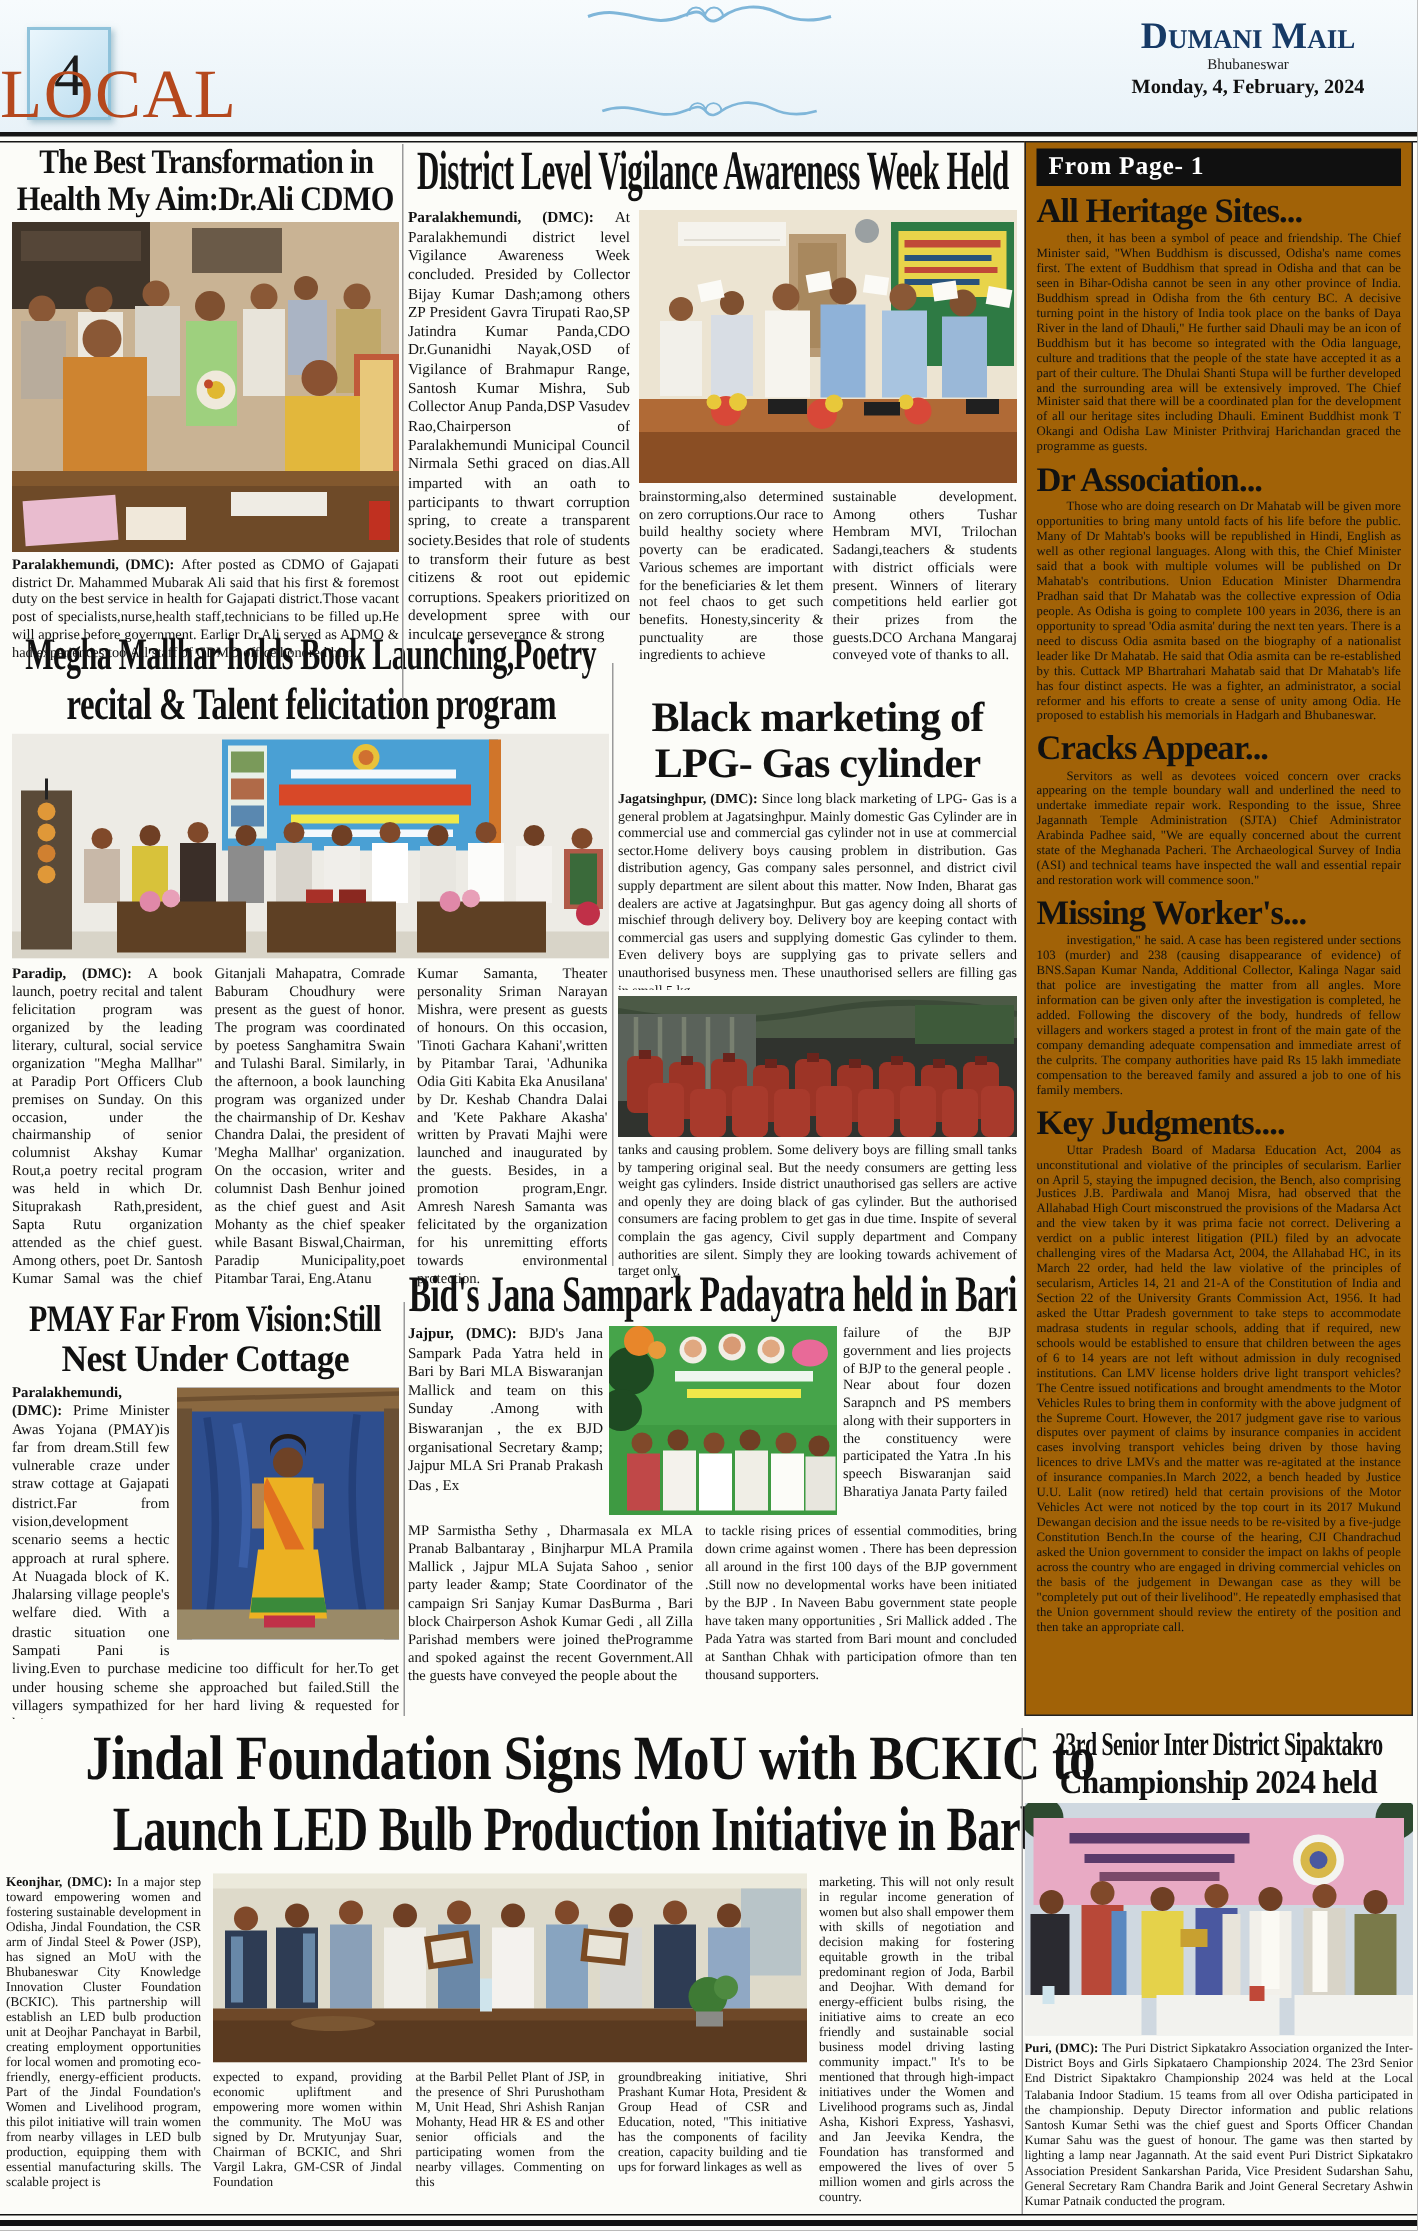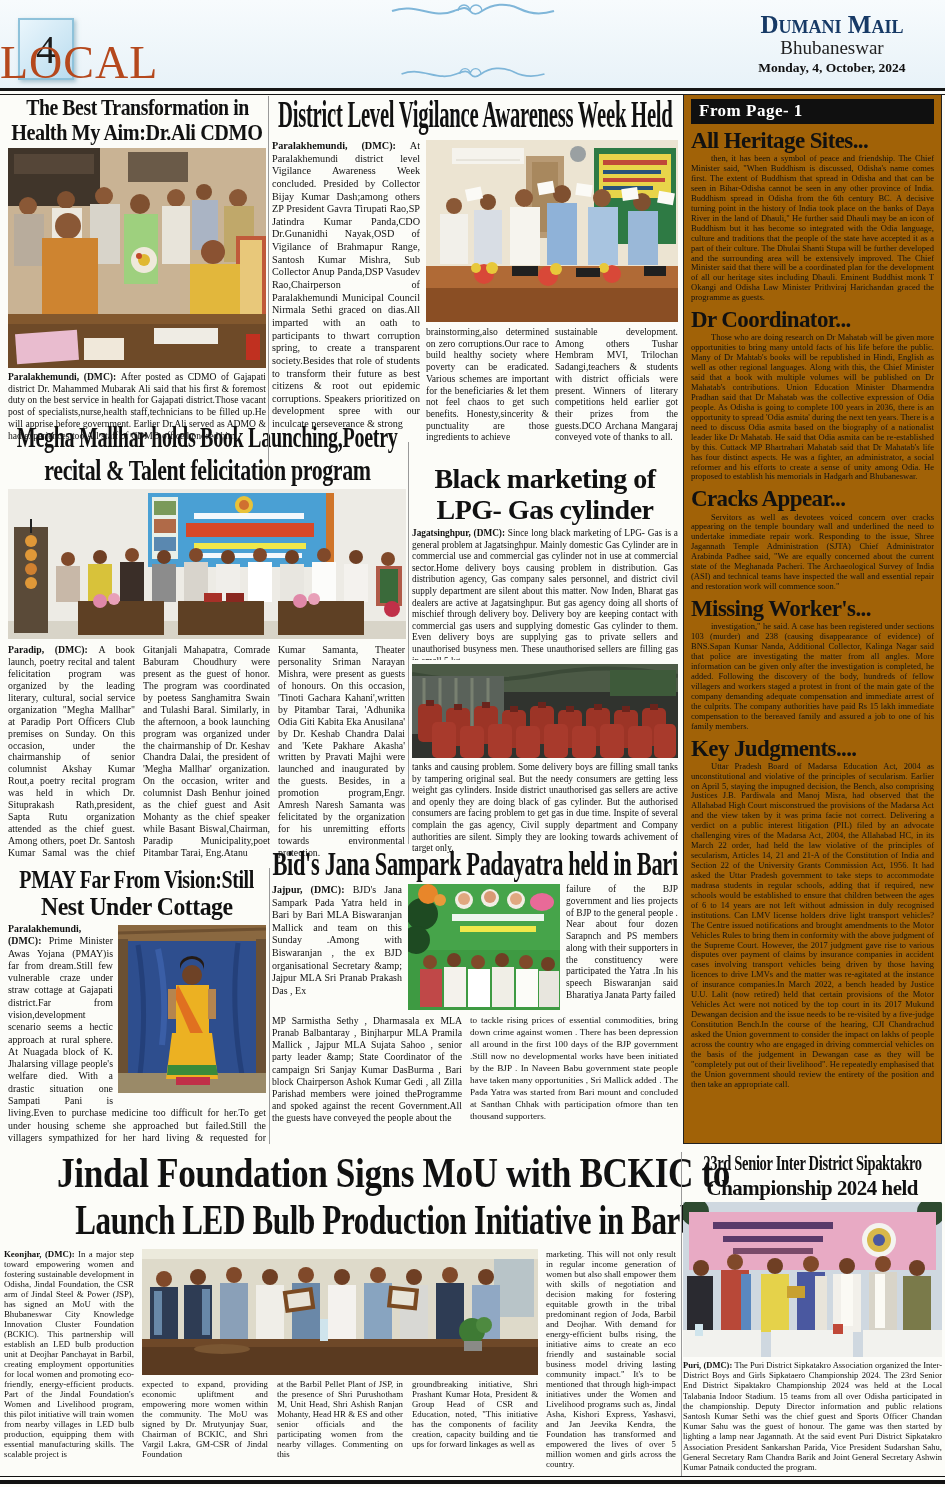--- a/index.html
+++ b/index.html
@@ -12,21 +12,21 @@
   .fl-top{top:0;} .fl-bot{top:64px;}
   .pagebox{position:absolute;left:18px;top:18px;width:52px;height:58px;
            background:linear-gradient(135deg,#eaf6fc,#b9dcef);
            border:2px solid #8fc2da;box-shadow:2px 2px 4px rgba(100,150,170,.5);
            display:flex;align-items:center;justify-content:center;
            font-size:40px;color:#1b1b1b;}
   .local{position:absolute;left:0;top:36px;width:945px;text-align:left;
          font-size:46px;color:#b5481d;letter-spacing:1px;font-weight:500;}
   .masthead{position:absolute;right:8px;top:12px;width:210px;text-align:center;}
   .mh-name{font-variant:small-caps;font-weight:bold;font-size:25px;color:#173a66;line-height:1.05;}
-  .mh-city{font-size:19px;color:#222;line-height:1.1;}
+  .mh-city{font-size:10px;color:#222;line-height:1.1;}
   .mh-date{font-size:13.5px;font-weight:bold;line-height:1.3;}
   .scotch{position:absolute;left:0;top:88px;width:945px;height:3px;
           border-top:3.5px solid #161616;border-bottom:1.3px solid #161616;}
   .botrule{position:absolute;left:0;top:1476px;width:945px;height:3px;
            border-top:1.5px solid #111;border-bottom:4.5px solid #111;}
   
   .art{position:absolute;overflow:hidden;}
   .sq-row{display:flex;justify-content:center;overflow:hidden;font-weight:bold;}
   .sq{display:inline-block;white-space:nowrap;transform:scaleX(var(--sx,1));letter-spacing:-0.5px;}
   .bodytxt{text-align:justify;}
@@ -66,21 +66,21 @@
   .lpg-top{font-size:9.3px;line-height:1.25;margin:3px 0 4px;height:132px;overflow:hidden;}
   .lpg-bot{font-size:9.3px;line-height:1.25;margin-top:4px;}
   
   .art-pmay{left:8px;top:866px;width:258px;height:280px;}
   .art-pmay .sq-row{font-size:25px;line-height:27px;}
   .pmay-body{font-size:9.9px;line-height:1.24;margin-top:3px;}
   .pmay-photo{float:right;width:148px;height:168px;margin:2px 0 3px 5px;}
   
   .art-bids{left:272px;top:846px;width:406px;height:302px;}
   .art-bids .sq-row{font-size:34px;line-height:36px;}
-  .bids-rowA{display:flex;margin-top:2px;justify-content:space-between;}
+  .bids-rowA{display:flex;margin-top:2px;}
   .bids-c1{width:130px;font-size:10px;line-height:1.26;margin-right:4px;height:128px;}
   .bids-photo{width:152px;height:126px;margin-right:4px;}
   .bids-cr{width:112px;font-size:9.5px;line-height:1.24;height:128px;}
   .bids-rowB{display:flex;margin-top:3px;}
   .bids-mid{width:190px;font-size:9.7px;line-height:1.25;margin-right:8px;height:128px;}
   .bids-bot{width:208px;font-size:9.2px;line-height:1.3;height:128px;}
   
   .art-jindal{left:0px;top:1150px;width:788px;height:330px;}
   .art-jindal .sq-row{font-size:42px;line-height:47px;}
   .jin-row{display:flex;margin-top:5px;padding:0 4px;}
@@ -111,21 +111,21 @@
       </g>
         </svg>
     </span>
     <div class="pagebox">
       <span>4</span>
     </div>
     <div class="local">LOCAL</div>
     <div class="masthead">
       <div class="mh-name">Dumani Mail</div>
       <div class="mh-city">Bhubaneswar</div>
-      <div class="mh-date">Monday, 4, October, 2024</div>
+      <div class="mh-date">Monday, 4, February, 2024</div>
     </div>
     <span class="flourish fl-bot">
       <svg width="150" height="20" viewBox="0 0 170 22">
           <g fill="none" stroke="#7fb6d9" stroke-width="2">
         <path d="M4,11 C28,2 44,20 66,11 C74,8 78,6 82,11 C86,16 90,14 94,11 C104,4 118,2 132,9 C144,15 156,14 166,11"></path>
         <path d="M70,11 a6,6 0 1,1 12,0 a6,6 0 1,1 12,0" stroke-width="1.4"></path>
       </g>
         </svg>
     </span>
   </div>
@@ -237,21 +237,21 @@
       </div>
     </div>
   </div>
 
   <div class="art fp1">
     <div class="fp1-bar">From Page- 1</div>
 
     <div class="fp1-title">All Heritage Sites...</div>
     <div class="fp1-body">then, it has been a symbol of peace and friendship. The Chief Minister said, "When Buddhism is discussed, Odisha's name comes first. The extent of Buddhism that spread in Odisha and that can be seen in Bihar-Odisha cannot be seen in any other province of India. Buddhism spread in Odisha from the 6th century BC. A decisive turning point in the history of India took place on the banks of Daya River in the land of Dhauli," He further said Dhauli may be an icon of Buddhism but it has become so integrated with the Odia language, culture and traditions that the people of the state have accepted it as a part of their culture. The Dhulai Shanti Stupa will be further developed and the surrounding area will be extensively improved. The Chief Minister said that there will be a coordinated plan for the development of all our heritage sites including Dhauli. Eminent Buddhist monk T Okangi and Odisha Law Minister Prithviraj Harichandan graced the programme as guests.</div>
 
-    <div class="fp1-title">Dr Coordinator...</div>
+    <div class="fp1-title">Dr Association...</div>
     <div class="fp1-body">Those who are doing research on Dr Mahatab will be given more opportunities to bring many untold facts of his life before the public. Many of Dr Mahtab's books will be republished in Hindi, English as well as other regional languages. Along with this, the Chief Minister said that a book with multiple volumes will be published on Dr Mahatab's contributions. Union Education Minister Dharmendra Pradhan said that Dr Mahatab was the collective expression of Odia people. As Odisha is going to complete 100 years in 2036, there is an opportunity to spread 'Odia asmita' during the next ten years. There is a need to discuss Odia asmita based on the biography of a nationalist leader like Dr Mahatab. He said that Odia asmita can be re-established by this. Cuttack MP Bhartrahari Mahatab said that Dr Mahatab's life has four distinct aspects. He was a fighter, an administrator, a social reformer and his efforts to create a sense of unity among Odia. He proposed to establish his memorials in Hadgarh and Bhubaneswar.</div>
 
     <div class="fp1-title">Cracks Appear...</div>
     <div class="fp1-body">Servitors as well as devotees voiced concern over cracks appearing on the temple boundary wall and underlined the need to undertake immediate repair work. Responding to the issue, Shree Jagannath Temple Administration (SJTA) Chief Administrator Arabinda Padhee said, "We are equally concerned about the current state of the Meghanada Pacheri. The Archaeological Survey of India (ASI) and technical teams have inspected the wall and essential repair and restoration work will commence soon."</div>
 
     <div class="fp1-title">Missing Worker's...</div>
     <div class="fp1-body">investigation," he said. A case has been registered under sections 103 (murder) and 238 (causing disappearance of evidence) of BNS.Sapan Kumar Nanda, Additional Collector, Kalinga Nagar said that police are investigating the matter from all angles. More information can be given only after the investigation is completed, he added. Following the discovery of the body, hundreds of fellow villagers and workers staged a protest in front of the main gate of the company demanding adequate compensation and immediate arrest of the culprits. The company authorities have paid Rs 15 lakh immediate compensation to the bereaved family and assured a job to one of his family members.</div>
 
     <div class="fp1-title">Key Judgments....</div>
     <div class="fp1-body">Uttar Pradesh Board of Madarsa Education Act, 2004 as unconstitutional and violative of the principles of secularism. Earlier on April 5, staying the impugned decision, the Bench, also comprising Justices J.B. Pardiwala and Manoj Misra, had observed that the Allahabad High Court misconstrued the provisions of the Madarsa Act and the view taken by it was prima facie not correct. Delivering a verdict on a public interest litigation (PIL) filed by an advocate challenging vires of the Madarsa Act, 2004, the Allahabad HC, in its March 22 order, had held the law violative of the principles of secularism, Articles 14, 21 and 21-A of the Constitution of India and Section 22 of the University Grants Commission Act, 1956. It had asked the Uttar Pradesh government to take steps to accommodate madrasa students in regular schools, adding that if required, new schools would be established to ensure that children between the ages of 6 to 14 years are not left without admission in duly recognised institutions. Can LMV license holders drive light transport vehicles? The Centre issued notifications and brought amendments to the Motor Vehicles Rules to bring them in conformity with the above judgment of the Supreme Court. However, the 2017 judgment gave rise to various disputes over payment of claims by insurance companies in accident cases involving transport vehicles being driven by those having licences to drive LMVs and the matter was re-agitated at the instance of insurance companies.In March 2022, a bench headed by Justice U.U. Lalit (now retired) held that certain provisions of the Motor Vehicles Act were not noticed by the top court in its 2017 Mukund Dewangan decision and the issue needs to be re-visited by a five-judge Constitution Bench.In the course of the hearing, CJI Chandrachud asked the Union government to consider the impact on lakhs of people across the country who are engaged in driving commercial vehicles on the basis of the judgement in Dewangan case as they will be "completely put out of their livelihood". He repeatedly emphasised that the Union government should review the entirety of the position and then take an appropriate call.</div>

